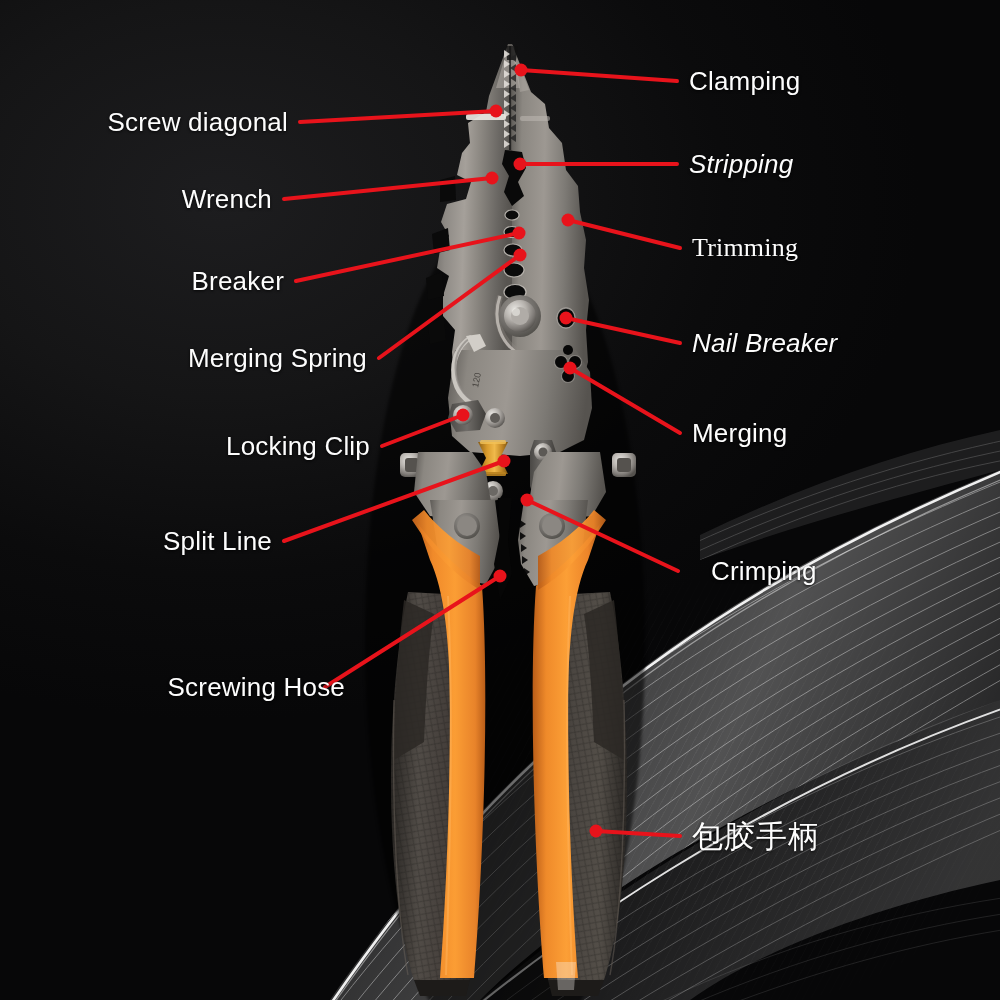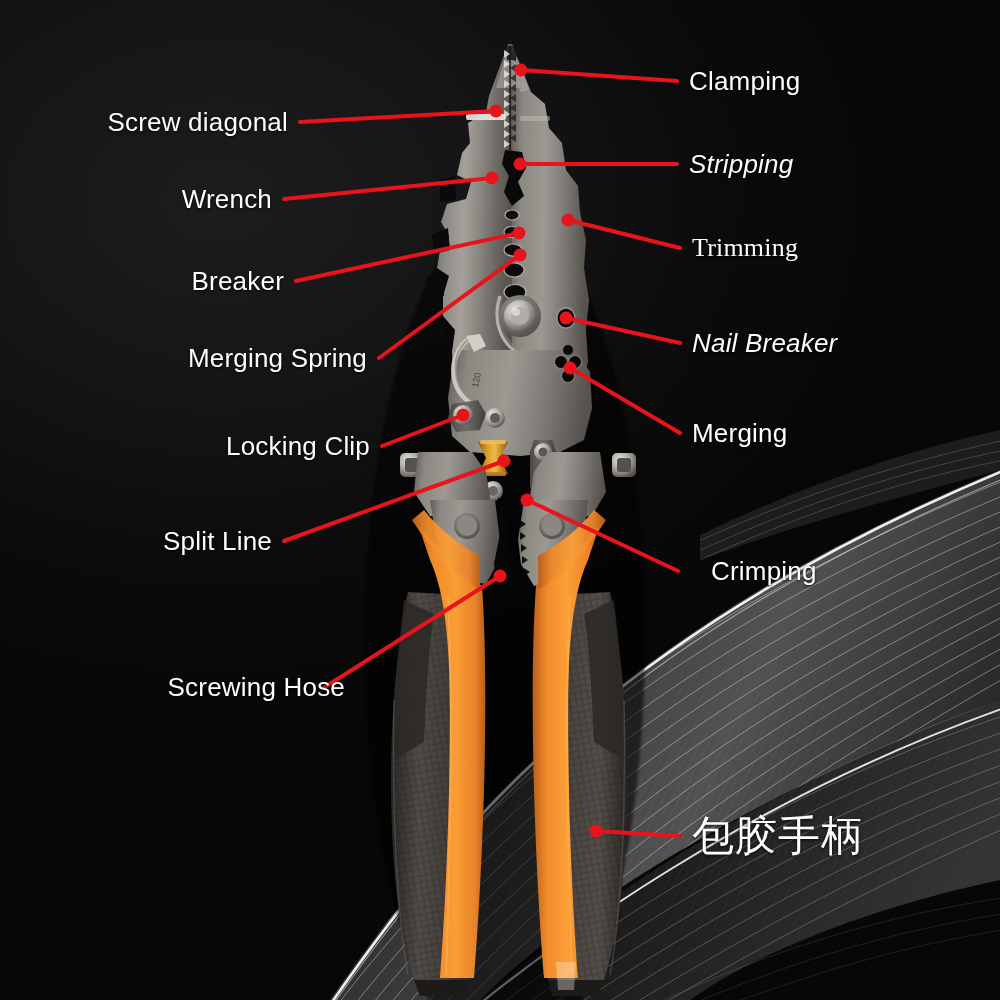--- a/index.html
+++ b/index.html
@@ -52,21 +52,21 @@
     color:#fdfdfd;
     font-size:26px;
     font-weight:400;
     letter-spacing:.2px;
     white-space:nowrap;
     line-height:1;
     text-shadow:0 1px 3px rgba(0,0,0,.85);
   }
   .lbl.right{transform:translateY(-50%);}
   .lbl.left{transform:translate(-100%,-50%);text-align:right;}
-  .lbl.cjk{font-size:42px;letter-spacing:1px;}
+  .lbl.cjk{font-size:31px;letter-spacing:1px;}
 </style>
 </head>
 <body>
 
 <div id="stage">
 
   <div class="bg-base"></div>
 
   <div class="swoosh">
     <svg width="1000" height="1000" viewBox="0 0 1000 1000" aria-hidden="true">

